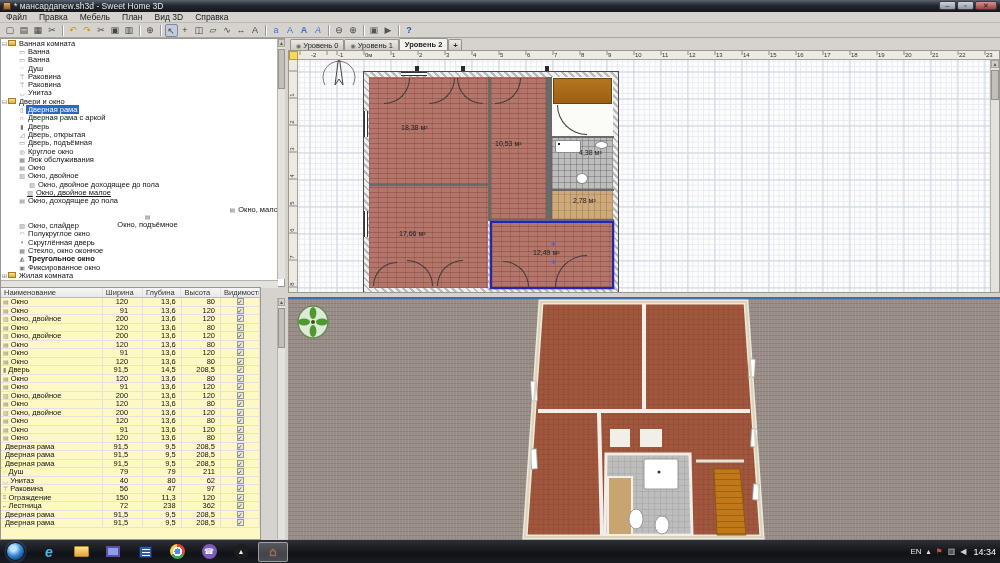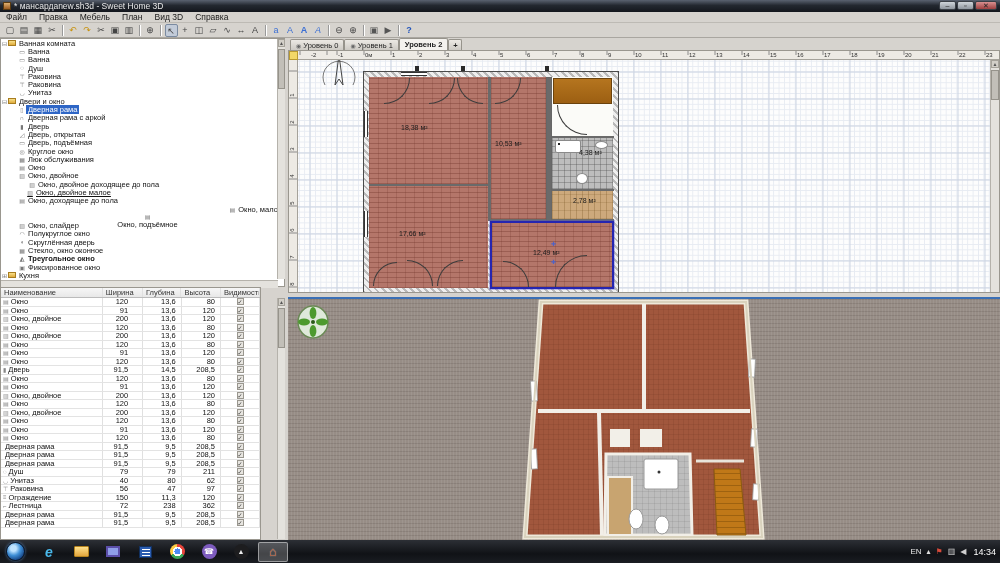--- a/index.html
+++ b/index.html
@@ -27,21 +27,21 @@
 .texp{width:7px;font-size:6px;color:#777;text-align:center}
 .tico{font-size:6px;color:#777;width:8px;text-align:center}
 .tfolder{width:8px;height:6px;background:linear-gradient(#f8e08a,#e0ab3c);border:1px solid #a87d20;margin-right:1px}
 .tlabel{padding:0 2px}
 .tlabel.sel{background:#2e66c6;color:#fff}
 .tree-vscroll{position:absolute;right:0;top:0;width:8px;height:241px;background:#e4e2dd;border-left:1px solid #b5b2ab}
 .scroll-arrow{height:8px;background:#d2cfc8;border:1px solid #a5a29a;font-size:5px;line-height:6px;text-align:center;color:#555}
 .scroll-thumb{background:#c2bfb8;border:1px solid #96938b;height:40px;margin-top:2px}
 .tree-hscroll{position:absolute;left:0;bottom:0;width:277px;height:8px;background:#e4e2dd;border-top:1px solid #b5b2ab}
 
-.ftable{position:absolute;left:0;top:287px;width:261px;height:253px;background:#ffffff;border:1px solid #9a978f;font-size:7.5px;color:#111;overflow:hidden}
+.ftable{position:absolute;left:0;top:287px;width:261px;height:253px;background:#fef9c3;border:1px solid #9a978f;font-size:7.5px;color:#111;overflow:hidden}
 .frow{display:flex;height:8.5px;border-bottom:1px solid #e3e3e3}
 .frow.head{background:linear-gradient(#f6f6f6,#e8e8e8);border-bottom:1px solid #bbb;color:#333;height:10px;align-items:center}
 .fc{border-right:1px solid #e0e0e0;overflow:hidden;white-space:nowrap;display:flex;align-items:center}
 .fc.c0{width:110px;padding-left:2px;gap:2px}
 .fc.c1{width:42px;justify-content:flex-end;padding-right:14px}
 .fc.c2{width:41px;justify-content:flex-end;padding-right:5px}
 .fc.c3{width:42px;justify-content:flex-end;padding-right:5px}
 .fc.c4{width:42px;justify-content:center}
 .frow.head .fc{justify-content:flex-start;padding-left:3px}
 .chk{width:7px;height:7px;background:#e8e6e1;border:1px solid #9a978f;font-size:6px;line-height:6px;text-align:center;color:#333}
@@ -304,20 +304,25 @@
         <span class="tlabel">Треугольное окно</span>
       </div>
       <div class="trow" style="padding-left: 10px;">
         <span class="texp"></span>
         <span class="tico">▣</span>
         <span class="tlabel">Фиксированное окно</span>
       </div>
       <div class="trow">
         <span class="texp">⊞</span>
         <span class="tfolder"></span>
+        <span class="tlabel">Жилая комната</span>
+      </div>
+      <div class="trow">
+        <span class="texp">⊞</span>
+        <span class="tfolder"></span>
         <span class="tlabel">Кухня</span>
       </div>
     </div>
   <div class="tree-vscroll" style="position:absolute;left:277px;top:39px;height:240px">
     <div class="scroll-arrow">▲</div>
     <div class="scroll-thumb"></div>
   </div>
   <div class="tree-hscroll" style="position:absolute;left:1px;top:280px"></div>
 
   <div class="ftable" id="ftable">

